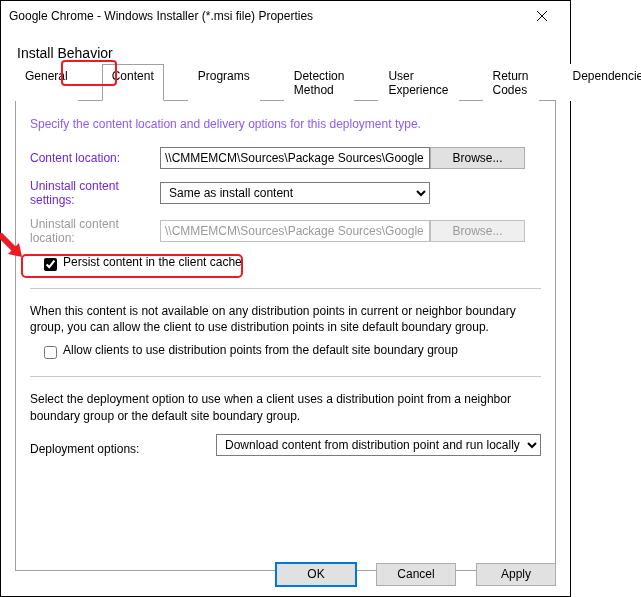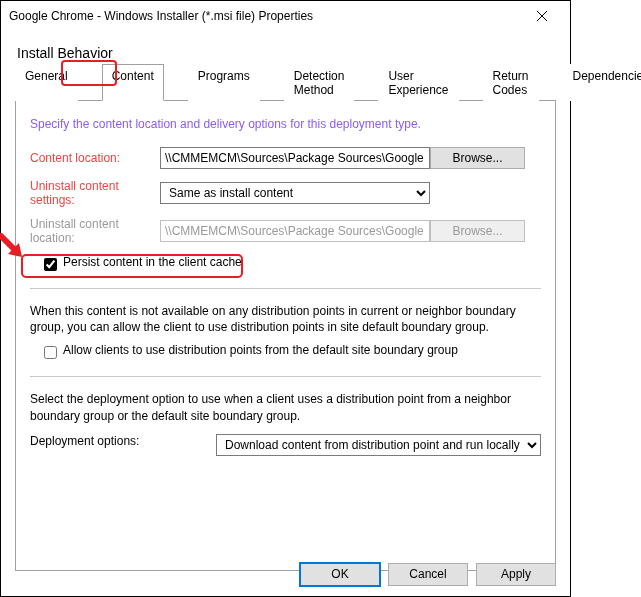--- a/index.html
+++ b/index.html
@@ -11,37 +11,37 @@
 .titlebar .close svg { width: 10px; height: 10px; }
 .content-area { padding: 6px 14px 12px 14px; }
 .upper-label { font-size: 14px; color: #000; margin: 8px 0 2px 2px; }
 .tabs { display: flex; border-bottom: 1px solid #a0a0a0; position: relative; gap: 24px; }
 .tab { padding: 4px 9px; border: 1px solid transparent; border-bottom: none; position: relative; top: 1px; cursor: pointer; color: #000; background: #fff; }
 .tab.active { border: 1px solid #a0a0a0; border-bottom: 1px solid #fff; background: #fff; }
 .tab-highlight { position: absolute; border: 2px solid #ed1c24; border-radius: 4px; pointer-events: none; }
 .panel { border: 1px solid #a0a0a0; border-top: none; padding: 14px 14px 6px 14px; height: 470px; position: relative; }
 .desc { margin: 2px 0 16px 0; color: #8b5cf6; }
 .row { display: flex; align-items: center; margin-bottom: 10px; }
-.row .lbl { width: 130px; color: #ef4444; }
+.row .lbl { width: 130px; color: #6d28d9; }
 .row .lbl.disabled { color: #9a9a9a; }
 .row input[type=text], .row select { height: 22px; border: 1px solid #7a7a7a; padding: 0 4px; background: #fff; }
 .row input[type=text].w { width: 270px; }
 .row input[type=text].disabled, .row .btn.disabled { color: #9a9a9a; background: #fff; border-color: #bfbfbf; }
 .row select.w { width: 270px; }
 .row .btn { width: 95px; height: 22px; background: #e1e1e1; border: 1px solid #adadad; cursor: pointer; text-align: center; line-height: 20px; }
 .row .btn.disabled { background: #efefef; cursor: default; }
 .checkbox-row { display: flex; align-items: flex-start; margin: 8px 0 8px 10px; }
 .checkbox-row input[type=checkbox] { width: 13px; height: 13px; margin-right: 6px; accent-color: #000; }
 .checkbox-row .cblabel { color: #000; }
 .hr { border: none; border-top: 1px solid #c8c8c8; margin: 14px 0; }
 .para { color: #000; margin: 2px 0 8px 0; line-height: 1.35; }
-.deploy-row { display: flex; align-items: flex-start; margin-top: 10px; }
+.deploy-row { display: flex; align-items: flex-end; margin-top: 10px; }
 .deploy-row .lbl { width: 200px; }
 .deploy-row select { flex: 1; height: 22px; border: 1px solid #7a7a7a; background: #fff; padding: 0 4px; }
-.button-bar { position: absolute; right: 14px; bottom: 10px; display: flex; gap: 8px; }
+.button-bar { position: absolute; right: 14px; bottom: 10px; display: flex; gap: 20px; }
 .button-bar .dlgbtn { width: 80px; height: 23px; background: #e1e1e1; border: 1px solid #adadad; cursor: pointer; text-align: center; line-height: 21px; }
 .button-bar .dlgbtn.default { border: 1px solid #0078d7; outline: 1px solid #0078d7; }
 .arrow-annot { position: absolute; pointer-events: none; }
 .persist-highlight { position: absolute; border: 2px solid #ed1c24; border-radius: 5px; pointer-events: none; }
 </style>
 </head>
 <body>
 
 <div class="window">
   <div class="titlebar">

